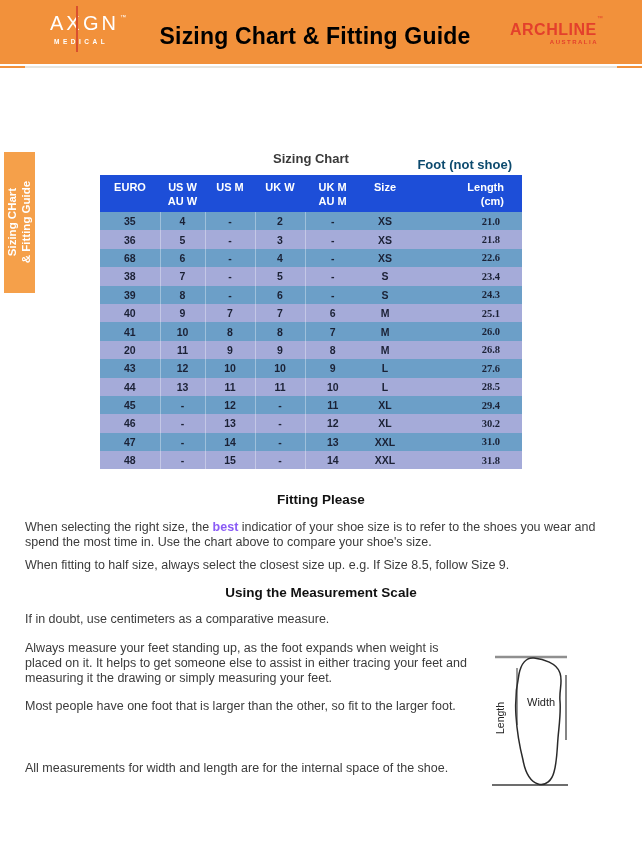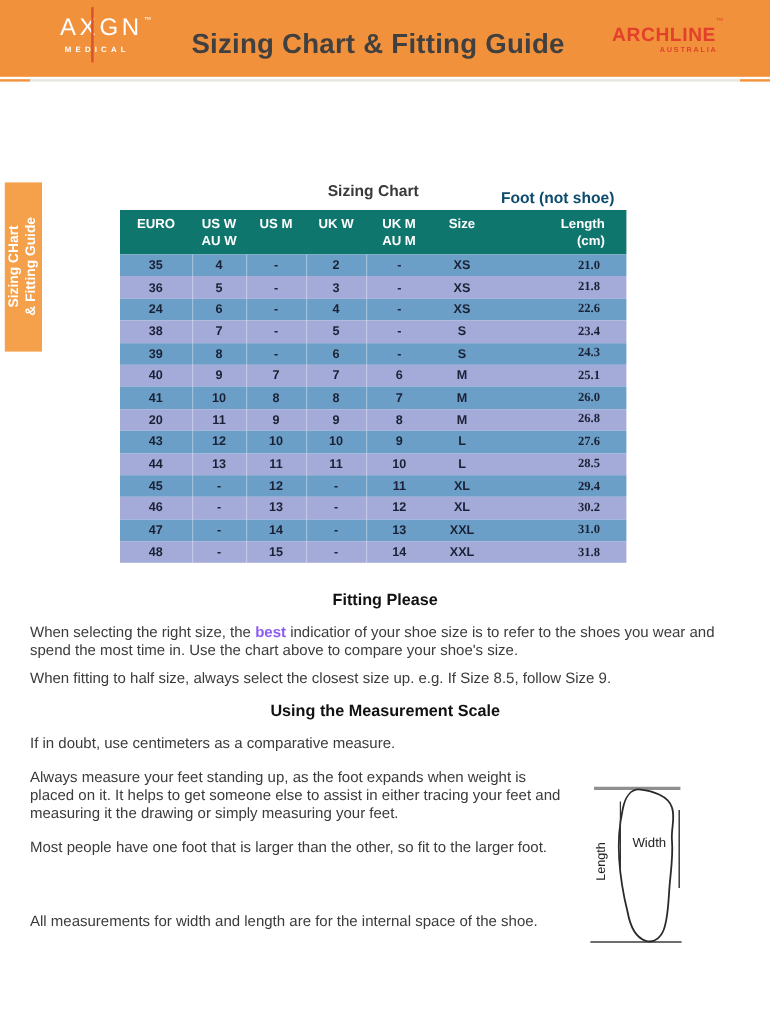--- a/index.html
+++ b/index.html
@@ -9,21 +9,21 @@
 
   
   .banner { position:absolute; left:0; top:0; width:642px; height:64px; background:#F2913B; }
   .axign-logo { position:absolute; left:50px; top:12px; width:78px; color:#fff; }
   .axign-word { font-size:20px; font-weight:400; letter-spacing:3px; display:flex; align-items:center; }
   .axign-gap { display:inline-block; width:7px; }
   .axign-tm { font-size:6px; vertical-align:top; position:relative; top:-7px; left:1px; }
   .axign-line { position:absolute; left:26px; top:-6px; width:2px; height:46px; background:#D9502E; }
   .axign-sub { font-size:6.5px; font-weight:bold; letter-spacing:3.5px; margin-top:3px; margin-left:4px; }
   .banner-title { position:absolute; left:140px; top:23px; width:350px; text-align:center;
-                  color:#404040; font-size:23px; font-weight:bold; letter-spacing:0.2px; }
+                  color:#000000; font-size:23px; font-weight:bold; letter-spacing:0.2px; }
   .archline { position:absolute; left:510px; top:21px; width:90px; text-align:right; color:#E3402C; }
   .archline-word { font-size:16px; font-weight:bold; letter-spacing:0.5px; }
   .archline-tm { font-size:6px; vertical-align:top; position:relative; top:-6px; }
   .archline-sub { font-size:6px; font-weight:bold; letter-spacing:1.5px; margin-top:0px; margin-right:2px; }
   .banner-divider { position:absolute; left:0; top:66px; width:642px; height:2px;
       background:linear-gradient(90deg,#F2913B 0 25px,#E7E5DF 25px calc(100% - 25px),#F2913B calc(100% - 25px) 100%); }
 
   
   .side-tab { position:absolute; left:4px; top:152px; width:31px; height:141px; background:#F5A04A; }
   .side-tab-text { position:absolute; left:-55px; top:56px; width:140px; height:28px;
@@ -34,21 +34,21 @@
   .chart-title { position:absolute; left:100px; top:151px; width:422px; text-align:center;
                  font-size:13px; font-weight:bold; color:#3a3a3a; }
   .chart-note  { position:absolute; left:390px; top:157px; width:122px; text-align:right;
                  font-size:13px; font-weight:bold; color:#0c4a6e; }
 
   
   .size-table-wrap { position:absolute; left:100px; top:175px; width:422px; }
   table { border-collapse:collapse; table-layout:fixed; width:422px; }
   col.c1{width:60px} col.c2{width:45px} col.c3{width:50px} col.c4{width:50px}
   col.c5{width:55px} col.c6{width:50px} col.c7{width:112px}
-  thead th { background:#0f766e; color:#fff; font-size:11px; font-weight:bold;
+  thead th { background:#1d4ed8; color:#fff; font-size:11px; font-weight:bold;
              vertical-align:top; padding-top:5px; line-height:14px; height:37px; text-align:center; }
   thead th:last-child { text-align:right; padding-right:18px; }
   tbody td { height:18.4px; font-size:10.5px; font-weight:bold; color:#1b2135;
              text-align:center; vertical-align:middle; }
   tbody td:last-child { text-align:right; padding-right:22px;font-family:Liberation Serif, serif; }
   tbody tr:nth-child(odd)  { background:#6C9FC8; }
   tbody tr:nth-child(even) { background:#A5ABD9; }
   tbody td:nth-child(n+2):nth-child(-n+5) { border-left:1px solid rgba(255,255,255,0.35); }
 
   
@@ -140,21 +140,21 @@
           <tr>
             <td>36</td>
             <td>5</td>
             <td>-</td>
             <td>3</td>
             <td>-</td>
             <td>XS</td>
             <td>21.8</td>
           </tr>
           <tr>
-            <td>24</td>
+            <td>68</td>
             <td>6</td>
             <td>-</td>
             <td>4</td>
             <td>-</td>
             <td>XS</td>
             <td>22.6</td>
           </tr>
           <tr>
             <td>38</td>
             <td>7</td>

